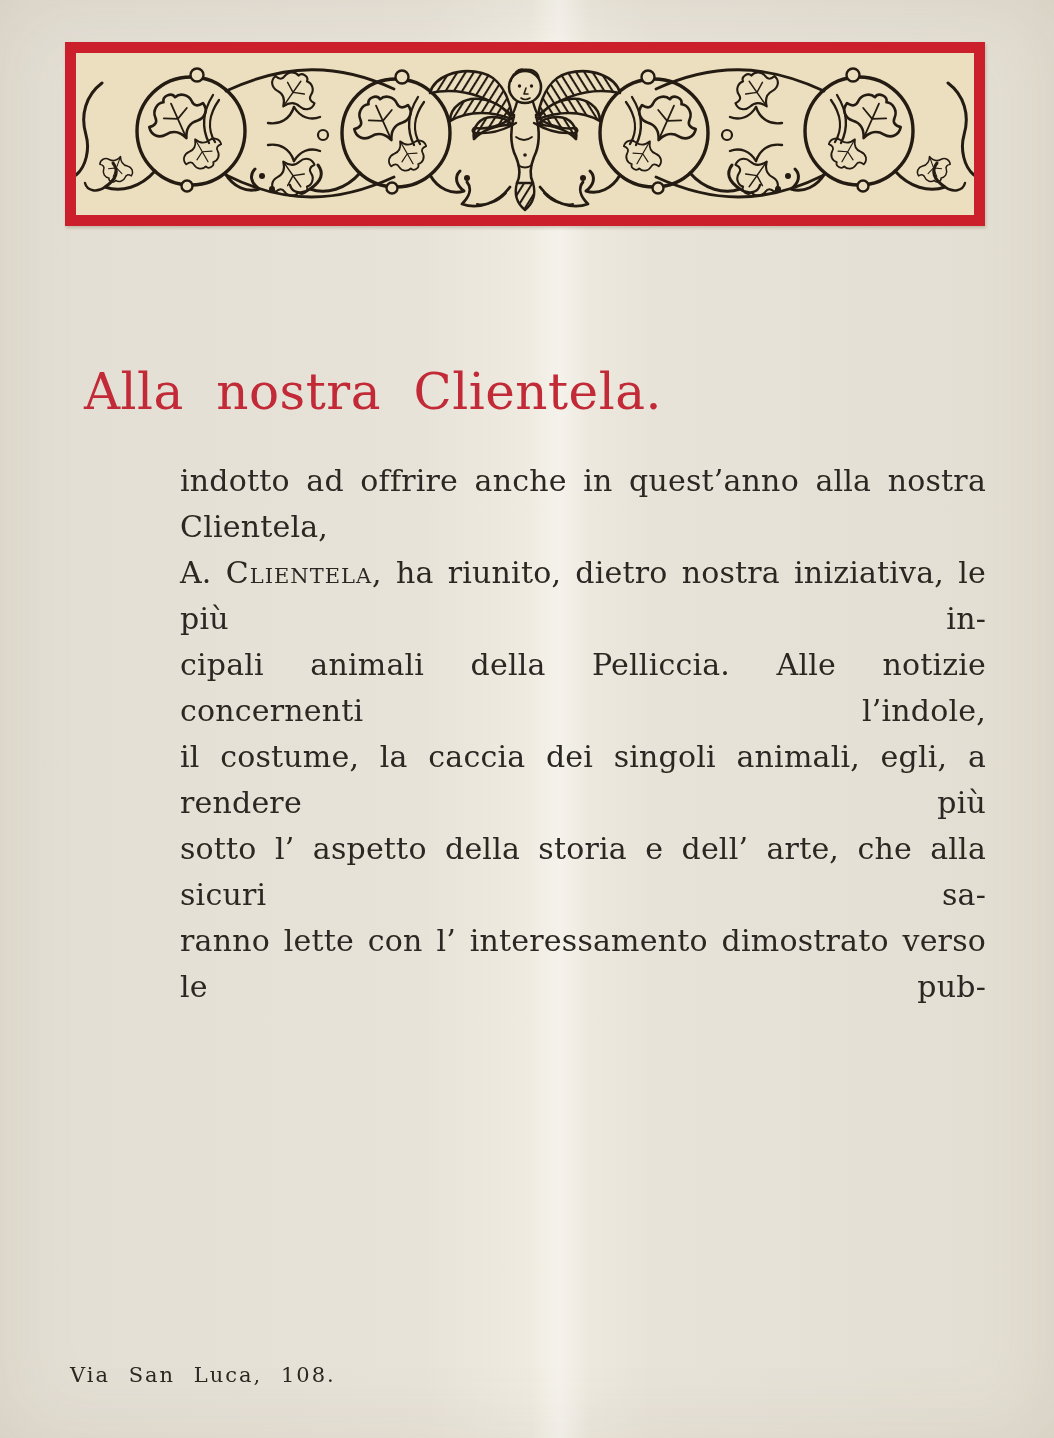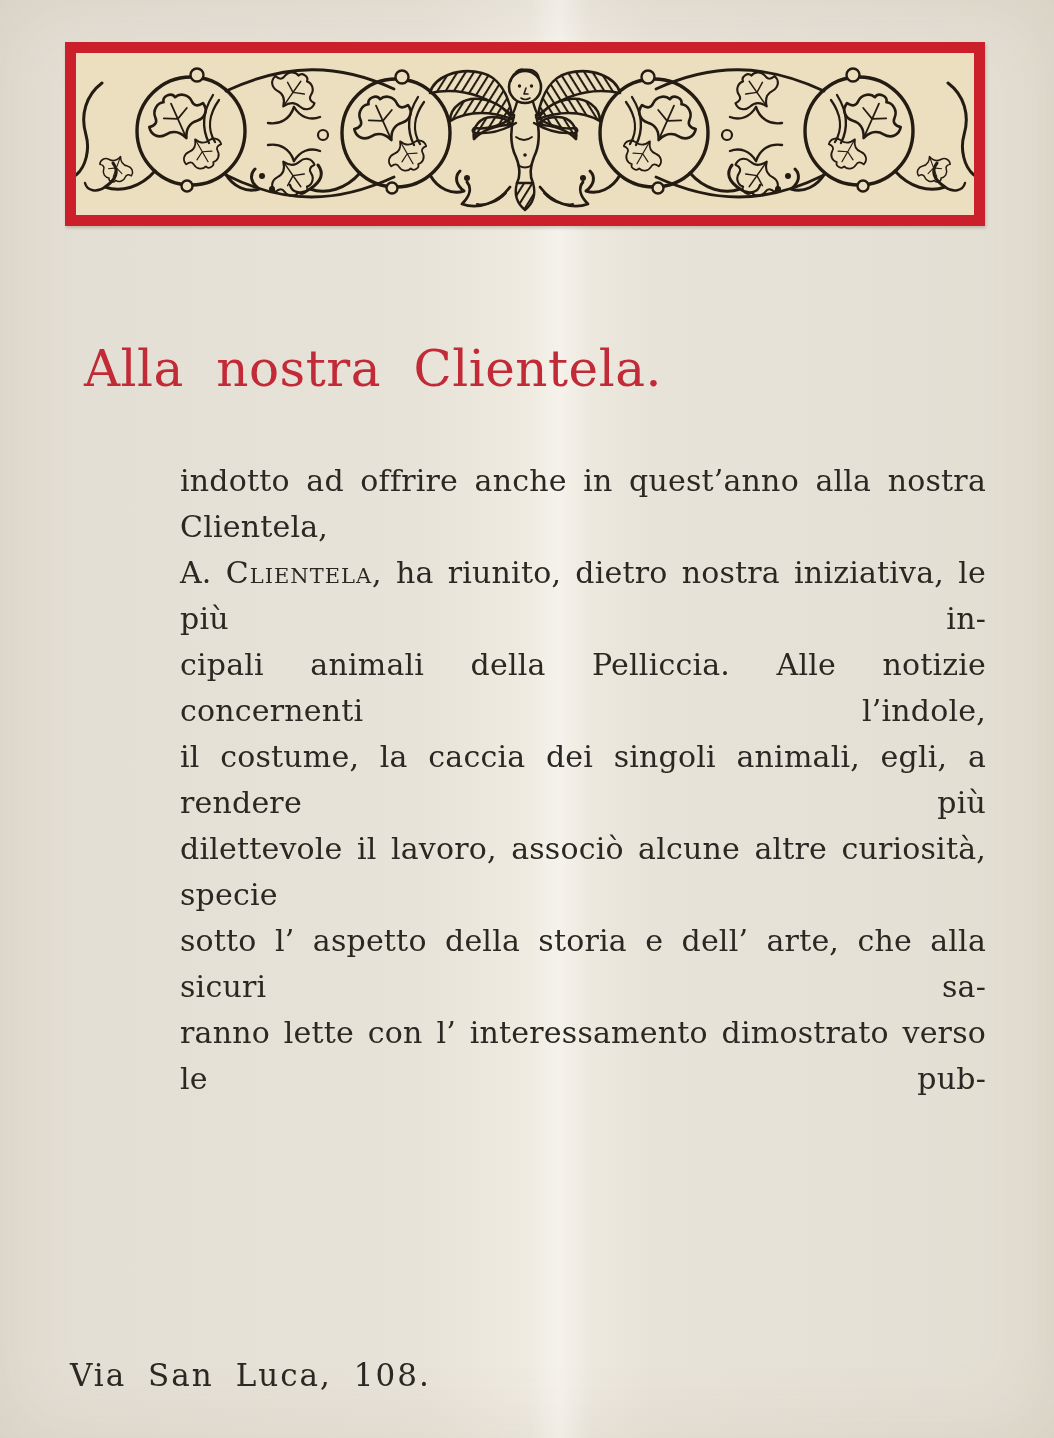--- a/index.html
+++ b/index.html
@@ -33,21 +33,21 @@
     width: 920px; height: 184px;
     box-sizing: border-box;
     background: var(--panel-bg, #ecdfbf);
     border: 11px solid var(--frame-red, #cb202c);
     box-shadow: 1px 2px 3px rgba(90,70,40,0.25);
   }
   .ornament-panel svg { display: block; width: 100%; height: 100%; }
 
   .heading {
     position: absolute;
-    left: 84px; top: 340px;
+    left: 84px; top: 363px;
     margin: 0;
     font-size: 50px;
     font-weight: normal;
     color: var(--heading-red, #c12a36);
     letter-spacing: 0.5px;
     word-spacing: 16px;
   }
 
   .letter {
     position: absolute;
@@ -60,21 +60,21 @@
   .line {
     text-align: justify;
     text-align-last: justify;
     min-height: 46px;
   }
   .smallcaps { font-variant: small-caps; letter-spacing: 1px; }
 
   .address {
     position: absolute;
     left: 70px; top: 1352px;
-    font-size: 31px;
+    font-size: 21px;
     line-height: 46px;
     letter-spacing: 2px;
     word-spacing: 10px;
   }
 </style>
 </head>
 <body>
 
 <div class="page" style="--page-bg: #e7e2d8; --frame-red: #cb202c; --panel-bg: #ecdfbf; --ink: #241b12; --heading-red: #c12a36; --text-ink: #2b2722;">
   <div class="fold"></div>
@@ -174,21 +174,20 @@
   </div>
 
   <h1 class="heading">Alla nostra Clientela.</h1>
 
   <div class="letter">
     <div>
         <div class="line"><span>indotto ad offrire anche in quest’anno alla nostra Clientela,</span></div>
         <div class="line"><span>A. </span><span class="smallcaps">Clientela</span><span>, ha riunito, dietro nostra iniziativa, le più in-</span></div>
         <div class="line"><span>cipali animali della Pelliccia. Alle notizie concernenti l’indole,</span></div>
         <div class="line"><span>il costume, la caccia dei singoli animali, egli, a rendere più</span></div>
-        <div class="line"><span>dilettevole il lavoro, associò alcune altre curiosità, specie</span></div>
         <div class="line"><span>sotto l’ aspetto della storia e dell’ arte, che alla sicuri sa-</span></div>
         <div class="line"><span>ranno lette con l’ interessamento dimostrato verso le pub-</span></div>
       </div>
 
   </div>
 
   <div class="address">Via San Luca, 108.</div>
 </div>
 
 </body></html>

